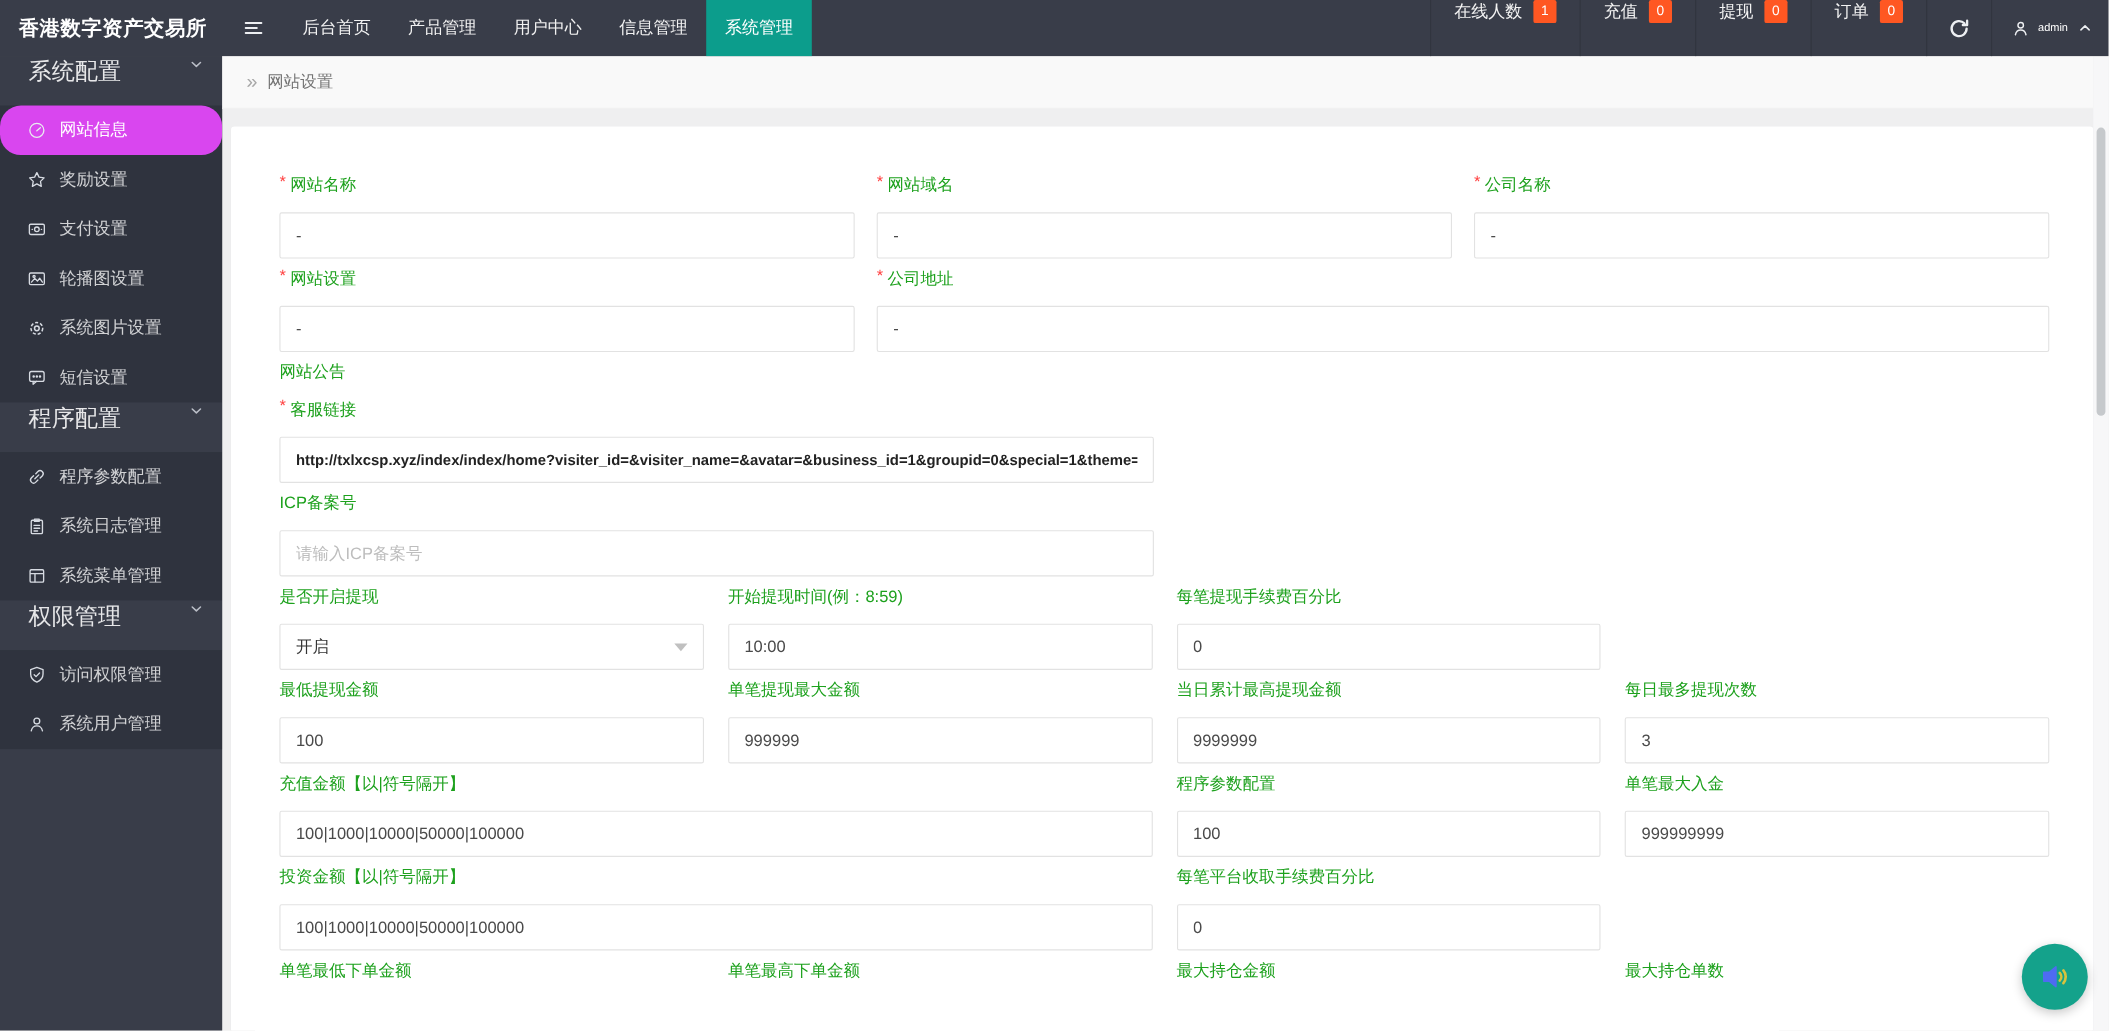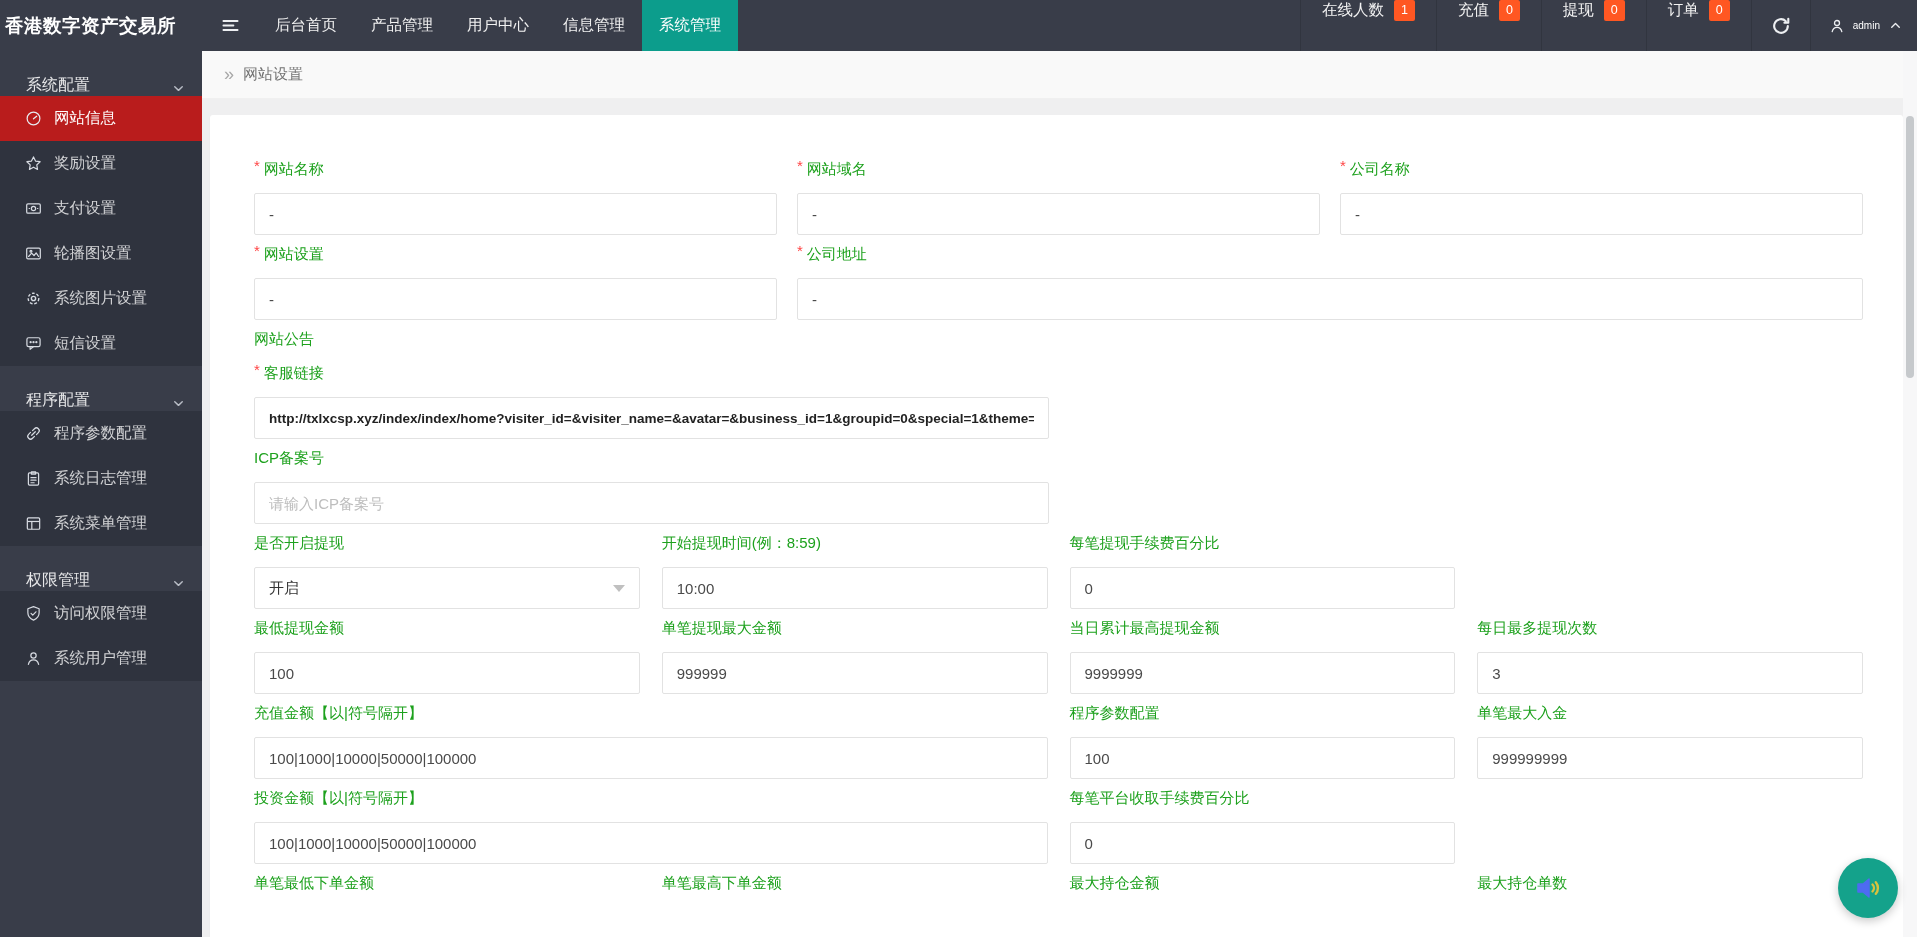--- a/index.html
+++ b/index.html
@@ -5,41 +5,41 @@
   html,body{margin:0;padding:0;}
   body{
     width:1917px;height:937px;overflow:hidden;background:#EFEFF0;
     font-family:"Liberation Sans","DejaVu Sans",sans-serif;
     -webkit-font-smoothing:antialiased;
   }
   .app{position:relative;width:1917px;height:937px;overflow:hidden;}
 
   
   .topbar{height:51px;background:#393D49;display:flex;align-items:stretch;color:#fff;position:relative;z-index:5;}
-  .logo{width:202px;min-width:202px;box-sizing:border-box;display:flex;align-items:center;padding-left:5px;
+  .logo{width:202px;min-width:202px;box-sizing:border-box;display:flex;align-items:center;padding-left:17px;
         font-size:18.5px;font-weight:bold;color:#fff;letter-spacing:.5px;}
   .nav-toggle{width:56px;display:flex;align-items:center;justify-content:center;cursor:pointer;}
   .topnav{display:flex;align-items:stretch;}
   .tab{display:flex;align-items:center;padding:0 17px;font-size:15.5px;color:#f2f2f2;cursor:pointer;text-decoration:none;}
   .tab.active{background:#0C9D8C;color:#fff;}
   .top-right{margin-left:auto;display:flex;align-items:stretch;}
   .stat{display:flex;align-items:flex-start;gap:10px;padding:0 21px;border-left:1px solid #31353F;font-size:15.5px;color:#f3f3f3;cursor:pointer;}
   .badge{background:#FF5722;color:#fff;font-size:12.5px;line-height:1;padding:4px 7px;border-radius:2px;}
   .icon-btn{display:flex;align-items:center;padding:0 19px;border-left:1px solid #31353F;cursor:pointer;}
   .user-menu{display:flex;align-items:center;gap:8px;padding:0 14px 0 18px;border-left:1px solid #31353F;font-size:10px;cursor:pointer;}
 
   
   .shell{display:flex;height:886px;}
   .sidebar{width:202px;min-width:202px;background:#393D49;overflow:hidden;}
-  .group-title{height:45px;display:flex;align-items:flex-end;justify-content:space-between;
-               padding:0 16px 0 26px;color:rgba(255,255,255,.88);font-size:16px;cursor:pointer;background:#393D49;}
+  .group-title{height:45px;display:flex;align-items:flex-start;justify-content:space-between;
+               padding:0 16px 0 26px;color:rgba(255,255,255,.88);font-size:21px;cursor:pointer;background:#393D49;}
   .group-items{background:#2F333E;}
   .side-item{height:45px;display:flex;align-items:center;gap:12px;padding-left:25px;
              color:rgba(255,255,255,.78);font-size:15.5px;cursor:pointer;}
-  .side-item.active{background:#b91c1c;color:#fff;}
+  .side-item.active{background:#d946ef;color:#fff;border-radius:19px;}
   .icon{display:inline-flex;align-items:center;justify-content:center;}
 
   
   .main{flex:1;display:flex;flex-direction:column;min-width:0;overflow:hidden;}
   .breadcrumb-bar{height:47px;min-height:47px;background:#F9F9F9;display:flex;align-items:center;
                   padding-left:22px;gap:9px;font-size:15px;color:#737373;border-bottom:1px solid #F0F0F0;}
   .bc-icon{color:#A8A8A8;font-size:18px;line-height:1;transform:translateY(-1px);}
   .content{flex:1;padding:16px 0 0 8px;overflow:hidden;}
   .card{background:#fff;border-radius:3px;height:1200px;box-sizing:border-box;
         padding:44px 40px 0 44px;box-shadow:0 1px 2px rgba(0,0,0,.04);}

